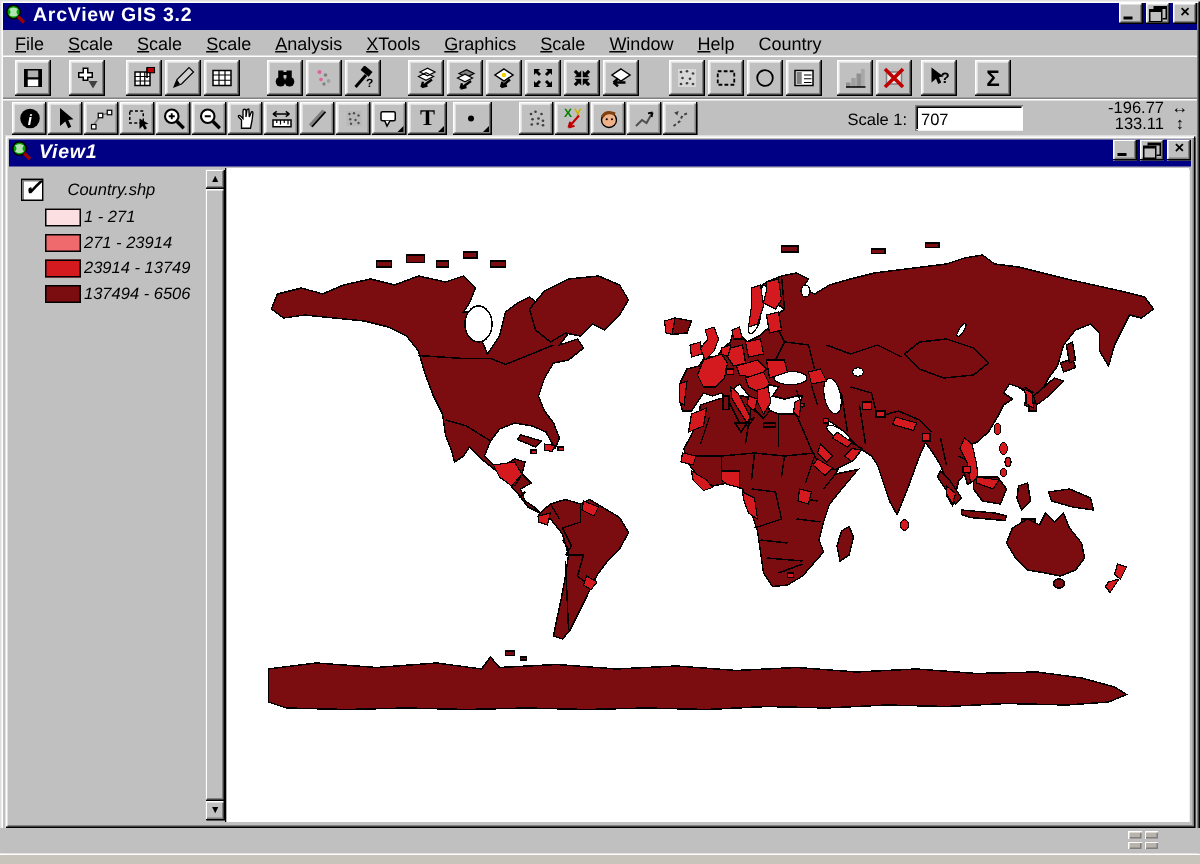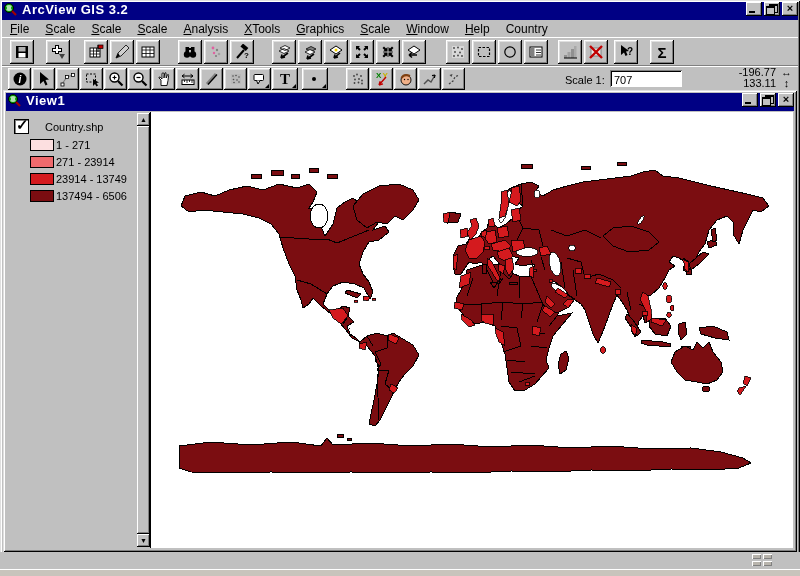--- a/index.html
+++ b/index.html
@@ -34,21 +34,21 @@
   .tb .glyph { font-size:13px; font-weight:bold; color:#000; line-height:1; }
   .corner::after { content:""; position:absolute; right:2px; bottom:2px; border-left:4px solid transparent; border-bottom:4px solid #000; }
   .scale-label { position:absolute; left:563px; top:8px; font-size:11px; color:#000; }
   .scale-field { position:absolute; left:608px; top:4px; width:72px; height:17px; background:#fff; border:none;
                  box-shadow: inset 1px 1px 0 #808080, inset -1px -1px 0 #fff, inset 2px 2px 0 #000;
                  font-family:"Liberation Sans",sans-serif; font-size:11px; padding:2px 3px 0 4px; }
   .coords { position:absolute; right:22px; top:1px; text-align:right; font-size:11px; line-height:11px; color:#000; }
   .coord-arrows { position:absolute; right:6px; top:1px; font-size:11px; line-height:11px; color:#000; text-align:center; }
   
   .viewwin { position:absolute; left:3px; top:90px; width:794px; height:462px; background:#c0c0c0;
-             box-shadow: inset 1px 1px 0 #dfdfdf, inset -1px -1px 0 #000, inset 2px 2px 0 #fff, inset -2px -2px 0 #808080; }
+             box-shadow: inset 1px 1px 0 #dfdfdf, inset -1px -1px 0 #000, inset 2px 2px 0 #fff, inset -2px -2px 0 #808080; font-style: italic; }
   .viewwin .titlebar { left:3px; top:3px; right:3px; height:18px; }
   .view-content { position:absolute; left:4px; top:22px; right:4px; bottom:4px; display:flex;
                   box-shadow: inset 1px 1px 0 #808080, inset -1px -1px 0 #fff; }
   .legend-panel { width:144px; background:#c0c0c0; position:relative; border-right:1px solid #000; }
   .legend-inner { position:absolute; left:1px; top:1px; bottom:1px; right:14px; overflow:hidden; }
   .theme-row { display:flex; align-items:center; margin:6px 0 4px 6px; }
   .checkbox { width:15px; height:15px; background:#fff; border:1px solid #000;
               box-shadow: inset 1px 1px 0 #808080; position:relative; }
   .checkbox .chk { position:absolute; left:1px; top:-4px; font-size:15px; font-weight:bold; color:#000; }
   .theme-name { font-size:11px; margin-left:16px; }

